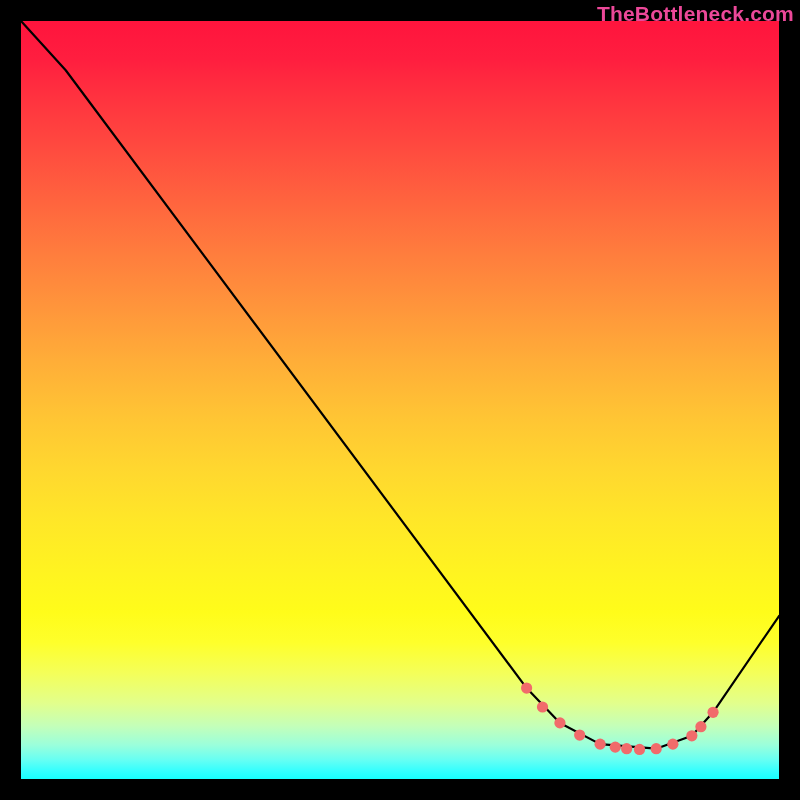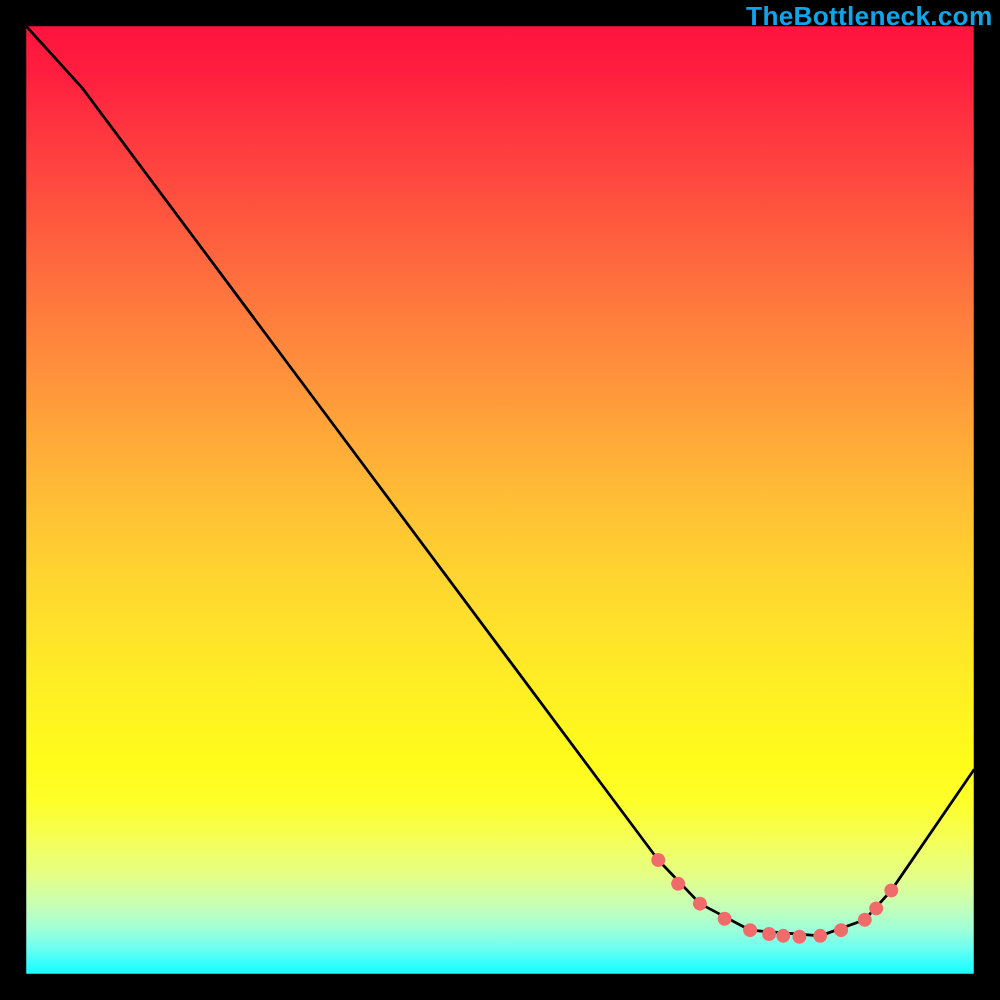--- a/index.html
+++ b/index.html
@@ -41,21 +41,21 @@
       #18ffff 100%
     );
   }
   .watermark {
     position: absolute;
     top: 2px;
     right: 6px;
     font-family: Arial, Helvetica, sans-serif;
     font-size: 21px;
     font-weight: 600;
-    color: #0ea5e9;
+    color: #ec4899;
     letter-spacing: 0.2px;
   }
   svg.curve {
     position: absolute;
     inset: 0;
     width: 758px;
     height: 758px;
     overflow: visible;
   }
 </style>

